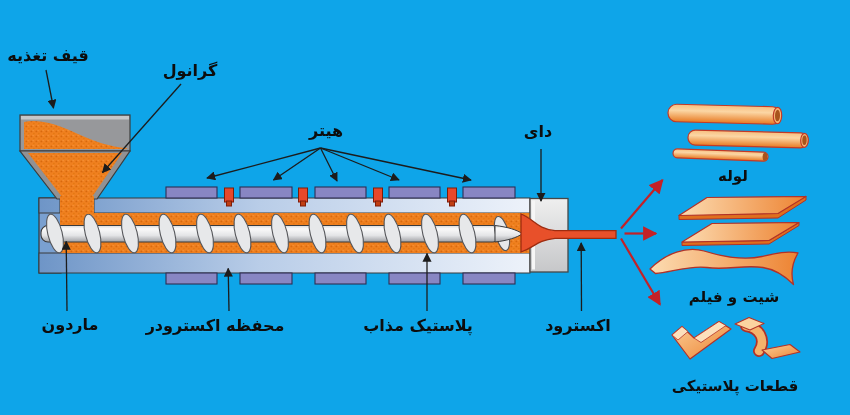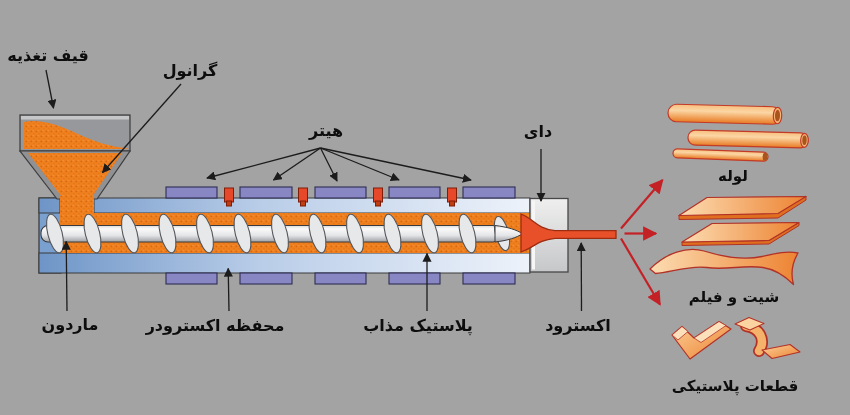--- a/index.html
+++ b/index.html
@@ -1,16 +1,16 @@
 <!DOCTYPE html>
 <html lang="fa"><head>
 <meta charset="utf-8">
 <style>
   html,body{margin:0;padding:0;background:#ffffff;}
-  .canvas{width:850px;height:415px;background:#a3a3a3;position:relative;overflow:hidden;}
+  .canvas{width:850px;height:415px;background:#0ea5e9;position:relative;overflow:hidden;}
   svg{display:block;}
   text{font-family:"DejaVu Sans","Liberation Sans",sans-serif;font-weight:bold;fill:#0d0d0d;}
   .lbl{font-size:16px;}
   .lbl-sm{font-size:15px;}
 </style>
 </head>
 <body>
 
 <div class="canvas">
 <svg width="850" height="415" viewBox="0 0 850 415" xmlns="http://www.w3.org/2000/svg">

